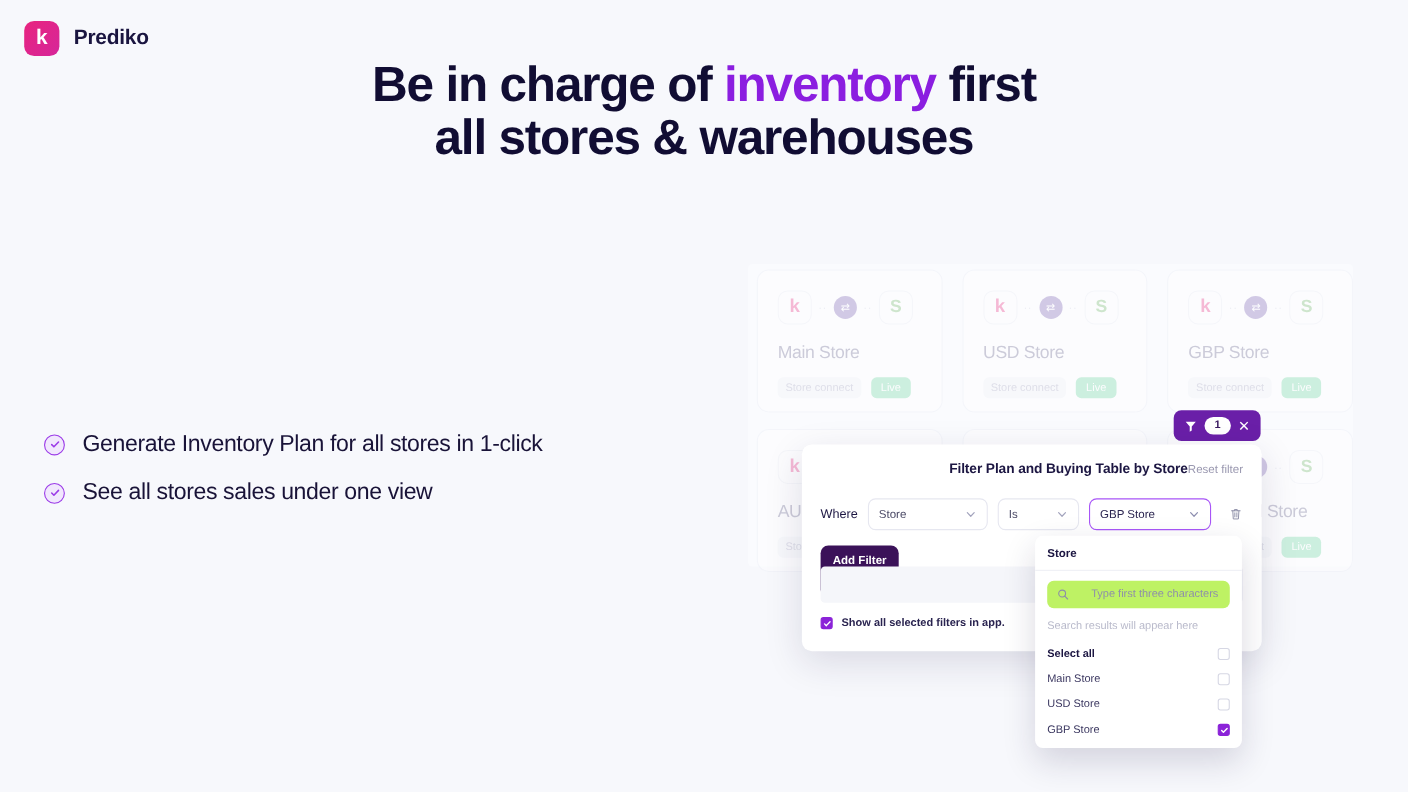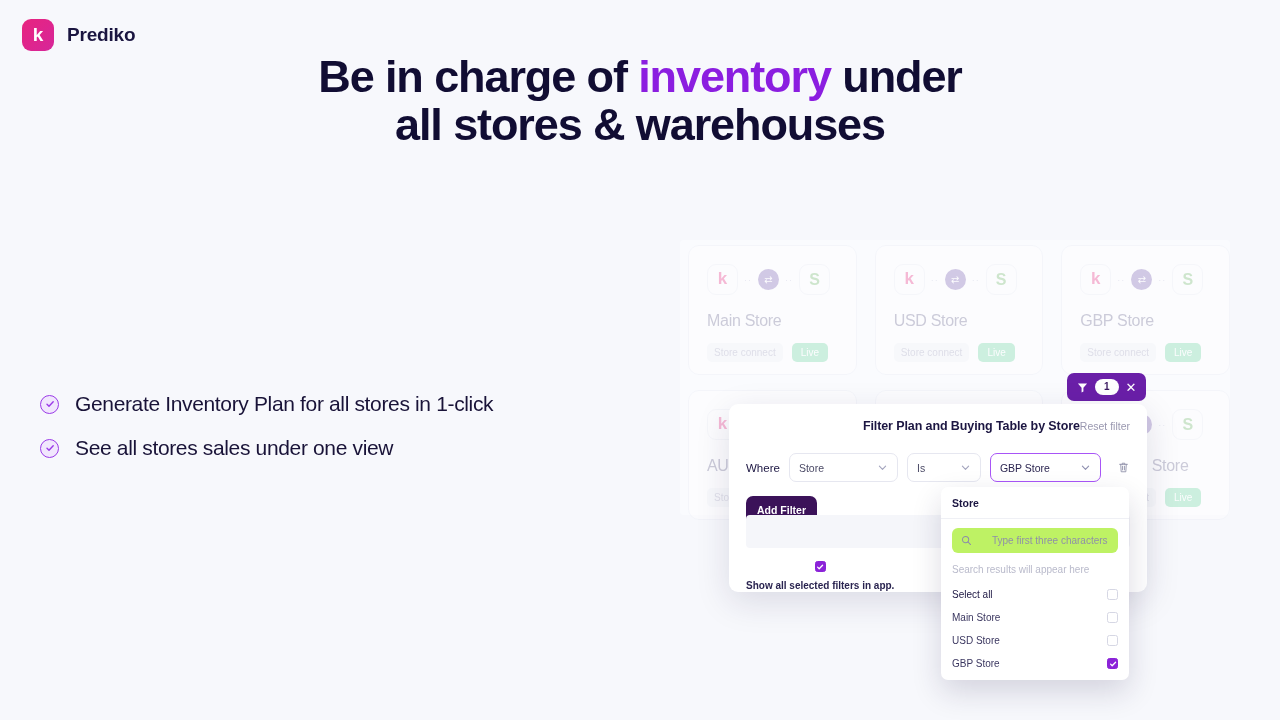--- a/index.html
+++ b/index.html
@@ -144,21 +144,21 @@
   .confirm-bar {
     position: absolute; left: 17px; right: 17px; top: 111px;
     height: 33px; background: #f5f6fa; border-radius: 4px;
     display: flex; align-items: center; justify-content: flex-end;
     padding-right: 16px;
   }
   .confirm-text { font-size: 11.5px; color: #8b89a6; }
 
   .show-all {
     position: absolute; left: 17px; top: 157px;
-    display: flex; align-items: center; gap: 8px; flex-direction: column;
+    display: flex; align-items: center; gap: 8px;
   }
   .cbox {
     width: 11px; height: 11px; border-radius: 2.5px;
     border: 1px solid #d6d7e4; background: #fff;
     display: flex; align-items: center; justify-content: center;
   }
   .cbox.checked { background: #8b23d8; border-color: #8b23d8; }
   .cbox svg { display: block; }
   .show-all-label { font-size: 10px; color: #2a2450; font-weight: 600; }
 
@@ -182,35 +182,35 @@
   .dd-search-input {
     border: none; background: transparent; outline: none;
     font-family: inherit; font-size: 10px; color: #4a4866; width: 100%;
   }
   .dd-search-input::placeholder { color: #8f90a8; }
   .dd-hint { font-size: 10px; color: #b9bacb; padding: 11px 11px 8px; }
   .dd-item {
     display: flex; align-items: center; justify-content: space-between;
     padding: 6px 11px; font-size: 10px; color: #3b3760;
   }
-  .dd-item.bold { font-weight: 400; color: #1c1642; justify-content: space-between; }
+  .dd-item.bold { font-weight: 700; color: #1c1642; justify-content: space-between; }
   .dd-item:last-child { padding-bottom: 11px; }
 </style>
 </head>
 <body>
 
 <div class="page">
 
   <div class="brand">
     <div class="brand-mark">k</div>
     <div class="brand-name">Prediko</div>
   </div>
 
   <h1 class="headline">
-    <span>Be in charge of </span><span class="hl-accent">inventory</span><span> under</span><br>
+    <span>Be in charge of </span><span class="hl-accent">inventory</span><span> first</span><br>
     <span>all stores &amp; warehouses</span>
   </h1>
 
   <div class="bullets">
     <div class="bullet">
       <span class="bullet-icon">
         <svg width="10" height="10" viewBox="0 0 10 10">
             <path d="M2 5.2 L4 7.2 L8.2 2.8" fill="none" stroke="#9b3ae8" stroke-width="1.4" stroke-linecap="round" stroke-linejoin="round"></path>
           </svg>
       </span>

